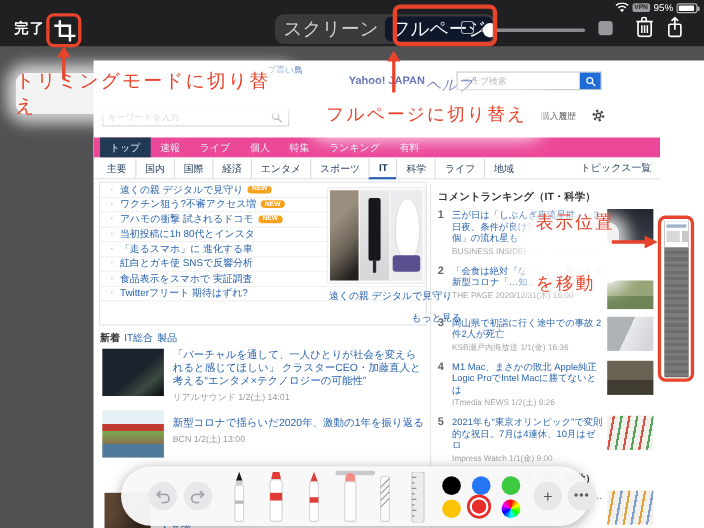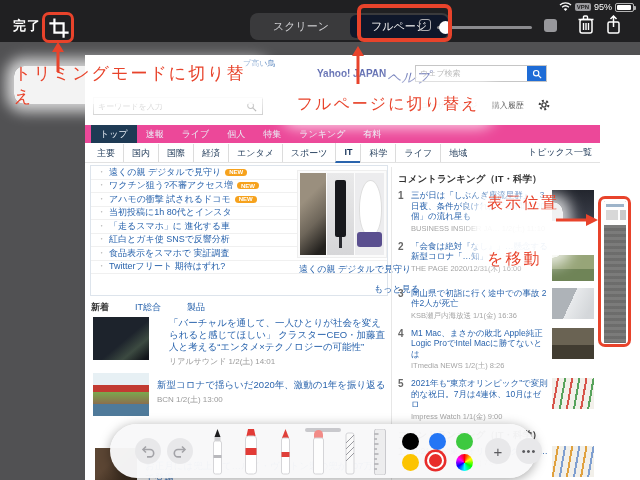--- a/index.html
+++ b/index.html
@@ -10,21 +10,21 @@
   
   #topbar { left:0; top:0; width:640px; height:42px; background:#202022; z-index:40; }
   .status { right:6px; top:1px; height:12px; display:flex; align-items:center; gap:3px; color:#fff; font-size:9px; }
   .vpn-badge { background:#9a9a9e; color:#202022; font-size:6px; font-weight:bold; border-radius:2px; padding:0 2px; line-height:8px; }
   .batt { width:19px; height:9px; border:1px solid #ffffffaa; border-radius:2px; position:relative; }
   .batt .fill { position:absolute; left:1px; top:1px; bottom:1px; width:80%; background:#fff; border-radius:1px; }
   .batt .nub { position:absolute; right:-3px; top:2.5px; width:2px; height:4px; background:#ffffffaa; border-radius:0 1px 1px 0; }
   .done-btn { left:13px; top:17px; color:#fff; font-size:13px; font-weight:bold; letter-spacing:1px; }
   .crop-btn { left:48px; top:17px; width:22px; height:22px; }
   .seg { left:250px; top:13px; width:200px; height:27px; background:#3a3a3c; border-radius:8px; display:flex; align-items:stretch; padding:2px; }
-  .seg .s-item { flex:1; display:flex; align-items:center; justify-content:center; color:#cfcfd2; font-size:11px; border-radius:6px; }
+  .seg .s-item { flex:1; display:flex; align-items:center; justify-content:center; color:#cfcfd2; font-size:17px; border-radius:6px; }
   .seg .s-item.sel { background:#0f172a; color:#f5f5f5; }
   .opacity-sq { left:419px; top:19px; width:12px; height:12px; border:1.5px solid #a9a9ad; border-radius:3px; }
   .slider { left:437px; top:26px; width:95px; height:3px; background:#8b8b8f; border-radius:2px; }
   .slider .knob { position:absolute; left:2px; top:-5px; width:13px; height:13px; background:#fff; border-radius:50%; }
   .fill-sq { left:544px; top:19px; width:13px; height:13px; background:#98989c; border-radius:3px; }
   .tb-icon { top:15px; width:18px; height:22px; }
 
   
   #page { left:85px; top:55px; width:604px; height:425px; background:#fff; z-index:5; overflow:hidden; font-size:9px; }
   .lnk { color:#2a64ad; }
@@ -53,21 +53,21 @@
   .more-lnk { left:245px; top:228px; font-size:9px;margin-left:44px; }
   .photo-box { left:212px; top:115px; width:90px; height:88px; background:#fbfbfb; border:1px solid #eee; display:flex; gap:1px; padding:2px; }
   .ph1 { flex:1; background:linear-gradient(135deg,#9a8f7e 30%,#6e665a 60%,#23211e 90%); }
   .ph2 { flex:1; background:linear-gradient(#e9e9ea,#d6d6d8); position:relative; }
   .ph2:before { content:""; position:absolute; left:30%; top:8%; width:40%; height:70%; background:#17181c; border-radius:2px; }
   .ph2:after { content:""; position:absolute; left:44%; top:78%; width:12%; height:14%; background:#2a2b30; }
   .ph3 { flex:1.1; background:#ececee; position:relative; }
   .ph3:before { content:""; position:absolute; left:15%; top:8%; width:70%; height:66%; background:#fff; border:1px solid #ddd; border-radius:50% 50% 45% 45%; }
   .ph3:after { content:""; position:absolute; left:8%; top:72%; width:84%; height:18%; background:#5a4f8f; border-radius:3px; }
   .photo-cap { left:214px; top:208px; font-size:9px; }
-  .feed-tabs { left:6px; top:246px; display:flex; gap:26px; font-size:9px; align-items:center; }
+  .feed-tabs { left:6px; top:246px; display:flex; gap:4px; font-size:9px; align-items:center; }
   .feed-tabs .sel { color:#333; font-weight:bold; }
   .art-thumb { width:56px; height:43px; }
   .art-title { font-size:9.5px; line-height:12px; }
   .art-src { font-size:8px; color:#9a9a9a; margin-top:3px; }
   .rcol-divider { left:306px; top:112px; width:1px; height:313px; background:#e7e7e7; }
   .rcol { left:313px; top:118px; width:196px; }
   .r-head { font-size:9.5px; font-weight:bold; color:#333; margin-bottom:4px; }
   .r-item { display:flex; margin-bottom:7px; }
   .r-rank { width:13px; font-size:10px; font-weight:bold; color:#666; }
   .r-body { flex:1; }
@@ -250,21 +250,21 @@
   <span class="abs photo-cap lnk">遠くの親 デジタルで見守り</span>
 
   <div class="abs feed-tabs">
     <span class="sel">新着</span>
     <span class="lnk">IT総合</span>
     <span class="lnk">製品</span>
   </div>
 
   <div class="abs" style="left:8px; top:262px; width:295px; display:flex;">
     <div class="art-thumb" style="background:linear-gradient(140deg,#1d232c 55%,#3c4a41 75%,#12151a 95%);"></div>
-    <div style="flex:1; padding-left:8px;margin-left:12px;">
+    <div style="flex:1; padding-left:8px;">
       <div class="art-title lnk">「バーチャルを通して、一人ひとりが社会を変えられると感じてほしい」 クラスターCEO・加藤直人と考える“エンタメ×テクノロジーの可能性”</div>
       <div class="art-src">リアルサウンド 1/2(土) 14:01</div>
     </div>
   </div>
 
   <div class="abs" style="left:8px; top:318px; width:295px; display:flex;">
     <div class="art-thumb" style="background:linear-gradient(#e7f0f4 28%,#c23b32 28%,#c23b32 44%,#7ba94e 44%,#8c6f4e 72%,#4f7a9a 72%);"></div>
     <div style="flex:1; padding-left:8px;">
       <div class="art-title lnk" style="margin-top:6px;">新型コロナで揺らいだ2020年、激動の1年を振り返る</div>
       <div class="art-src">BCN 1/2(土) 13:00</div>

